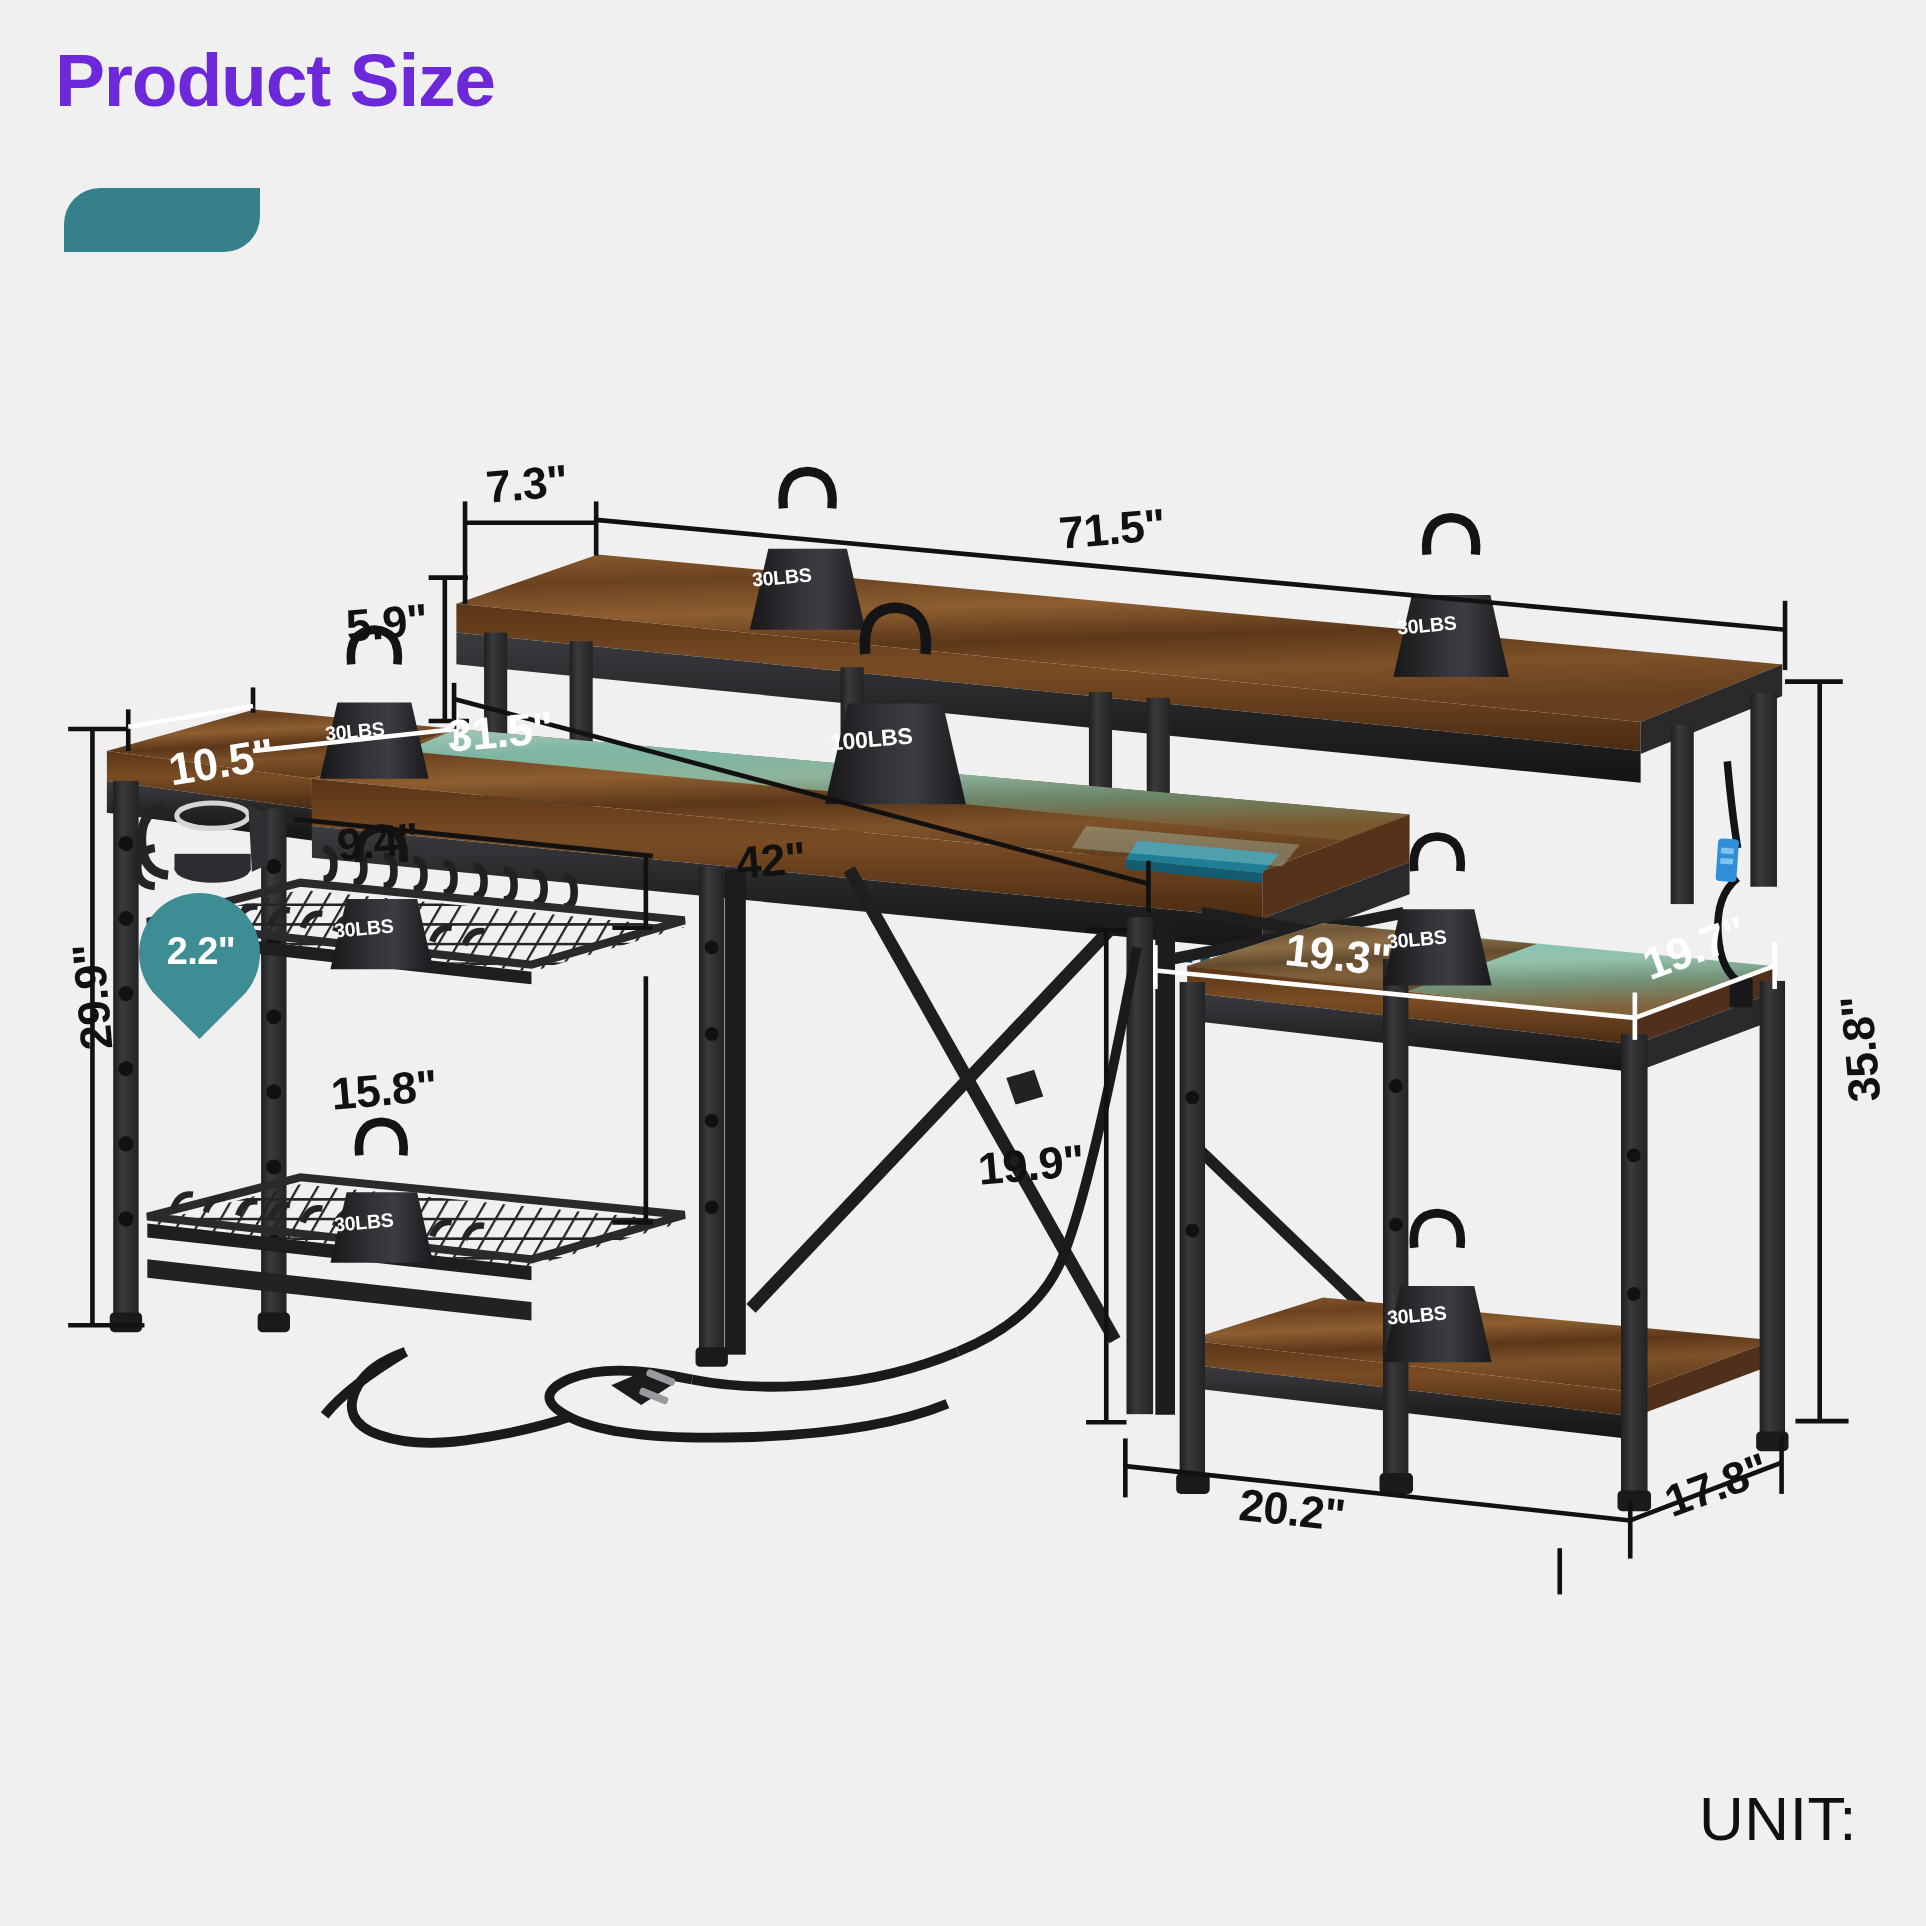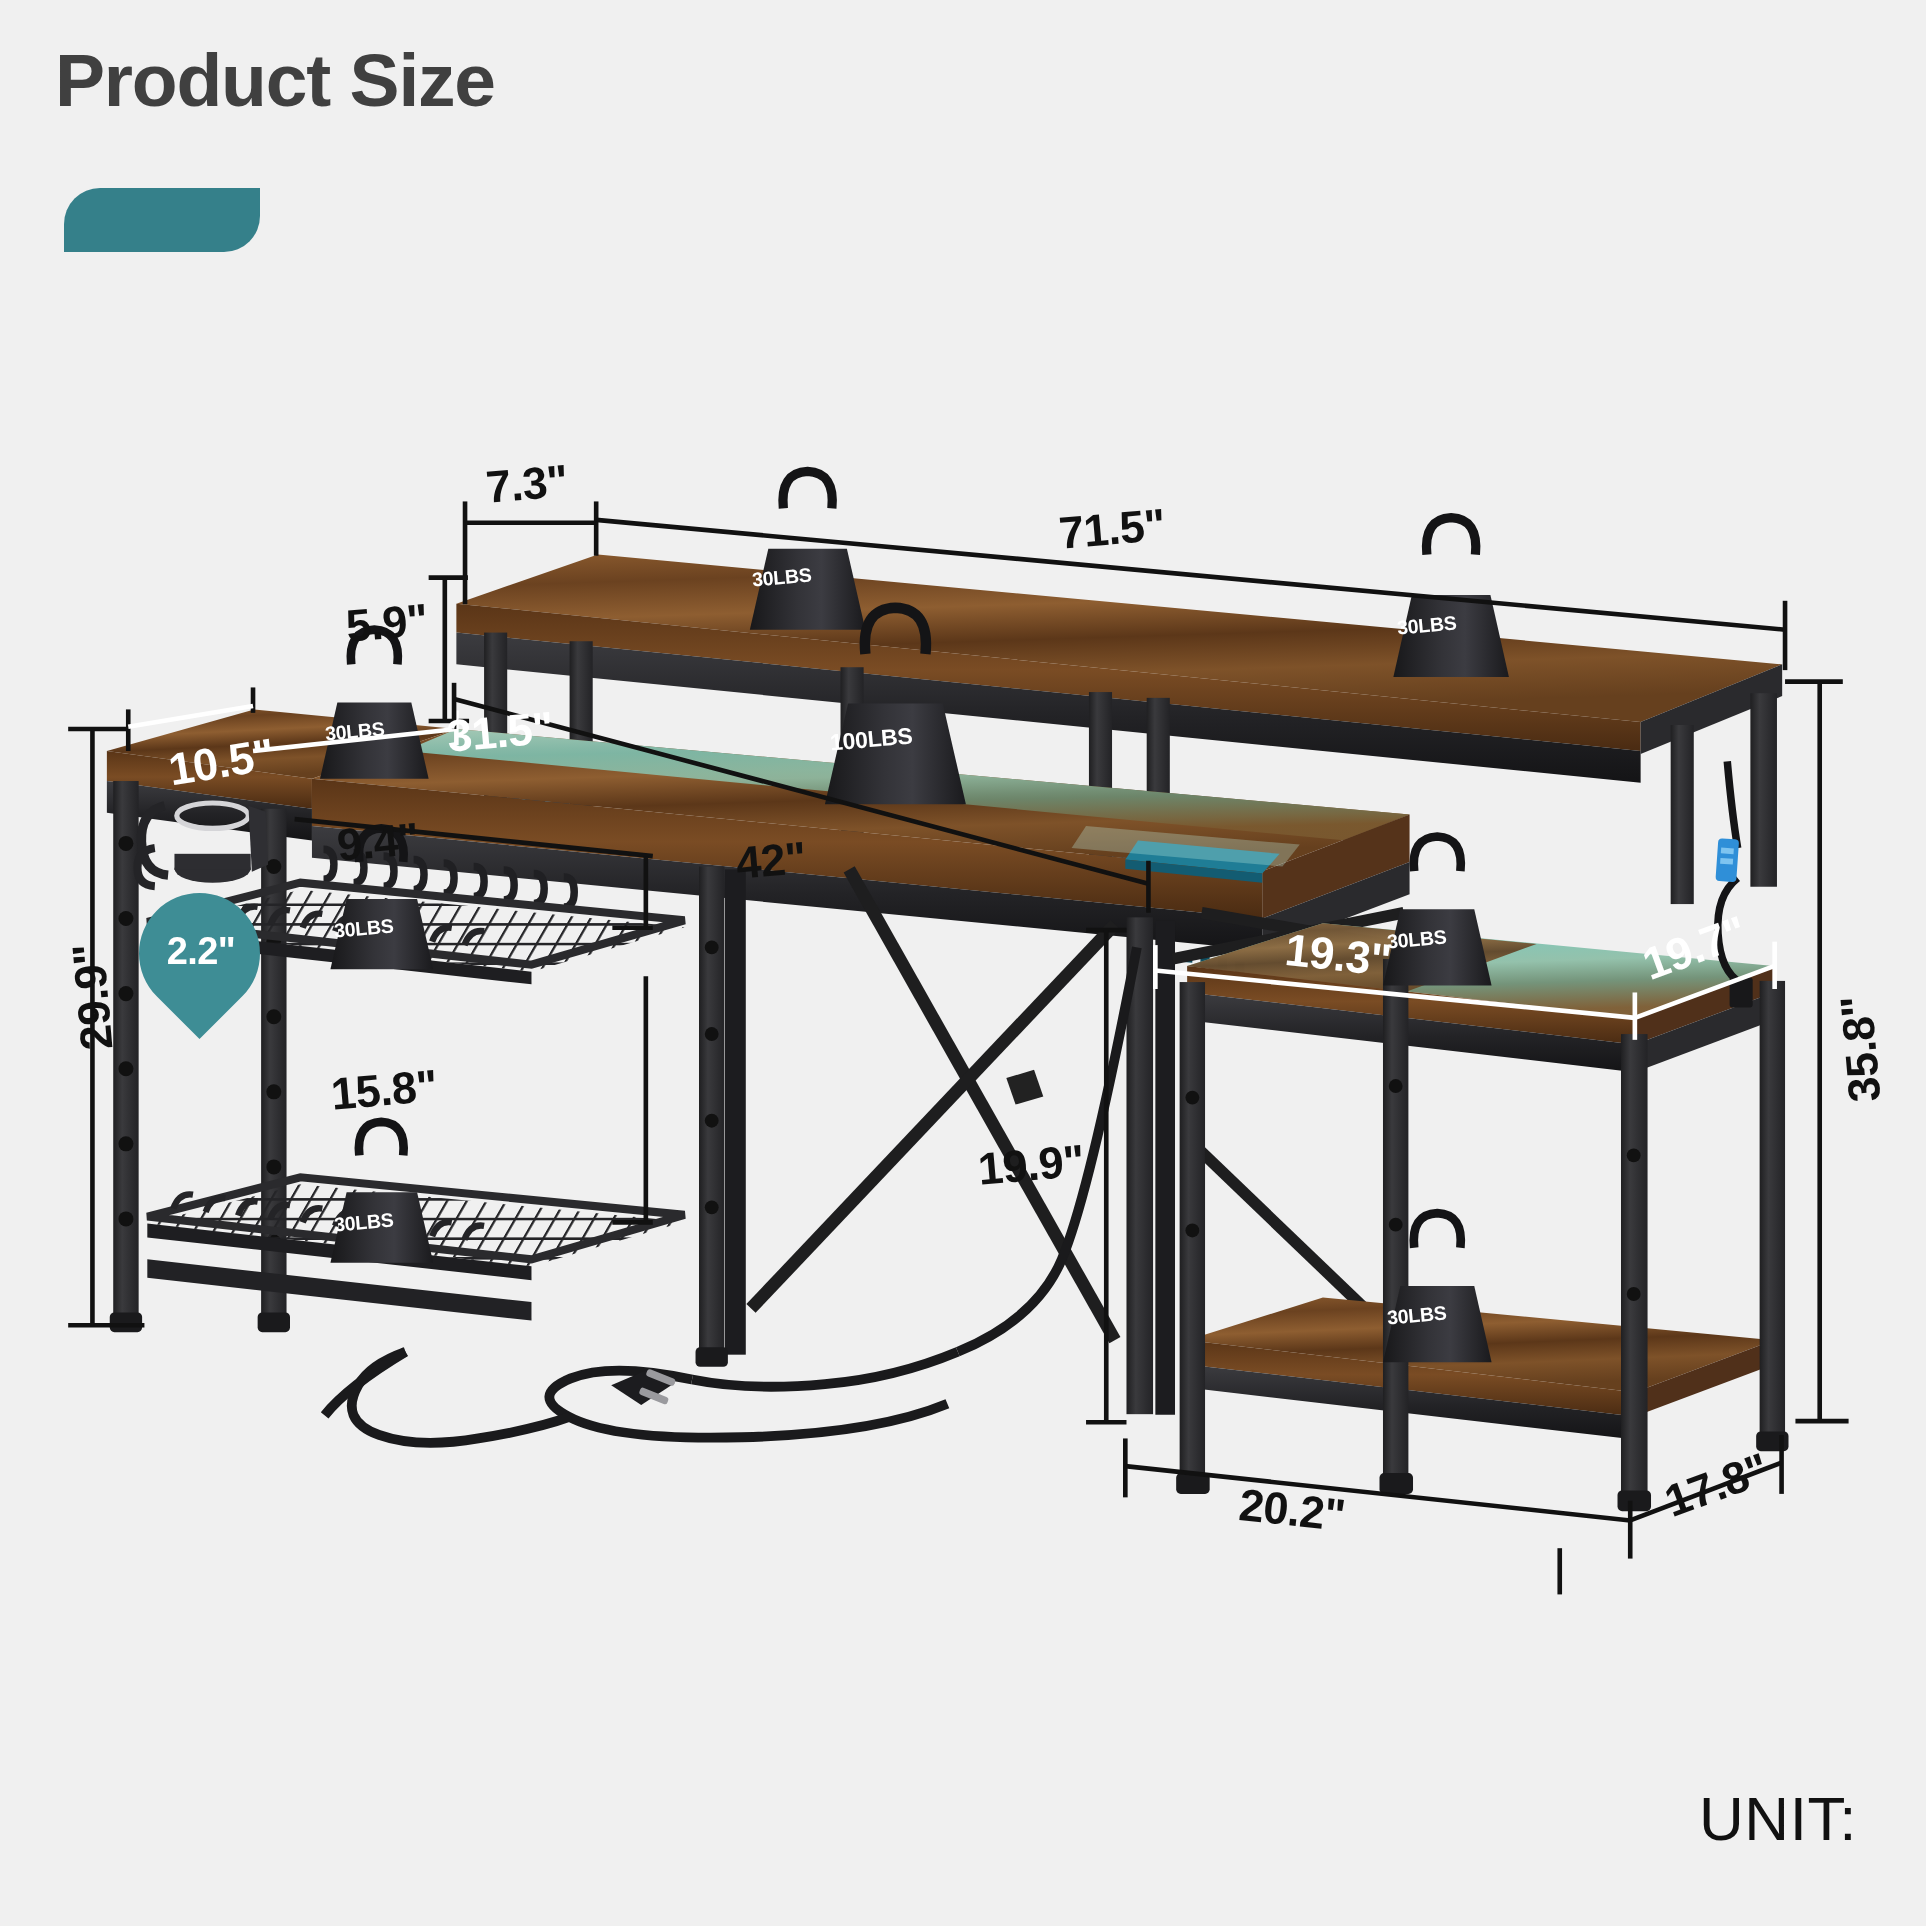--- a/index.html
+++ b/index.html
@@ -8,21 +8,21 @@
     background:#F0F0F0;
     font-family:"Liberation Sans","DejaVu Sans",sans-serif;
     overflow:hidden;position:relative;
   }
   #stage{position:absolute;inset:0;}
   .abs{position:absolute;}
 
   
   #page-title{
     left:55px;top:43px;
-    font-size:75px;font-weight:bold;color:#404040;
+    font-size:75px;font-weight:bold;color:#6d28d9;
     letter-spacing:-1.2px;line-height:1;
   }
   #title-accent{
     left:64px;top:188px;width:196px;height:64px;
     background:#35808A;
     border-radius:36px 0 36px 0;
   }
 
   
   #unit-wrap{

